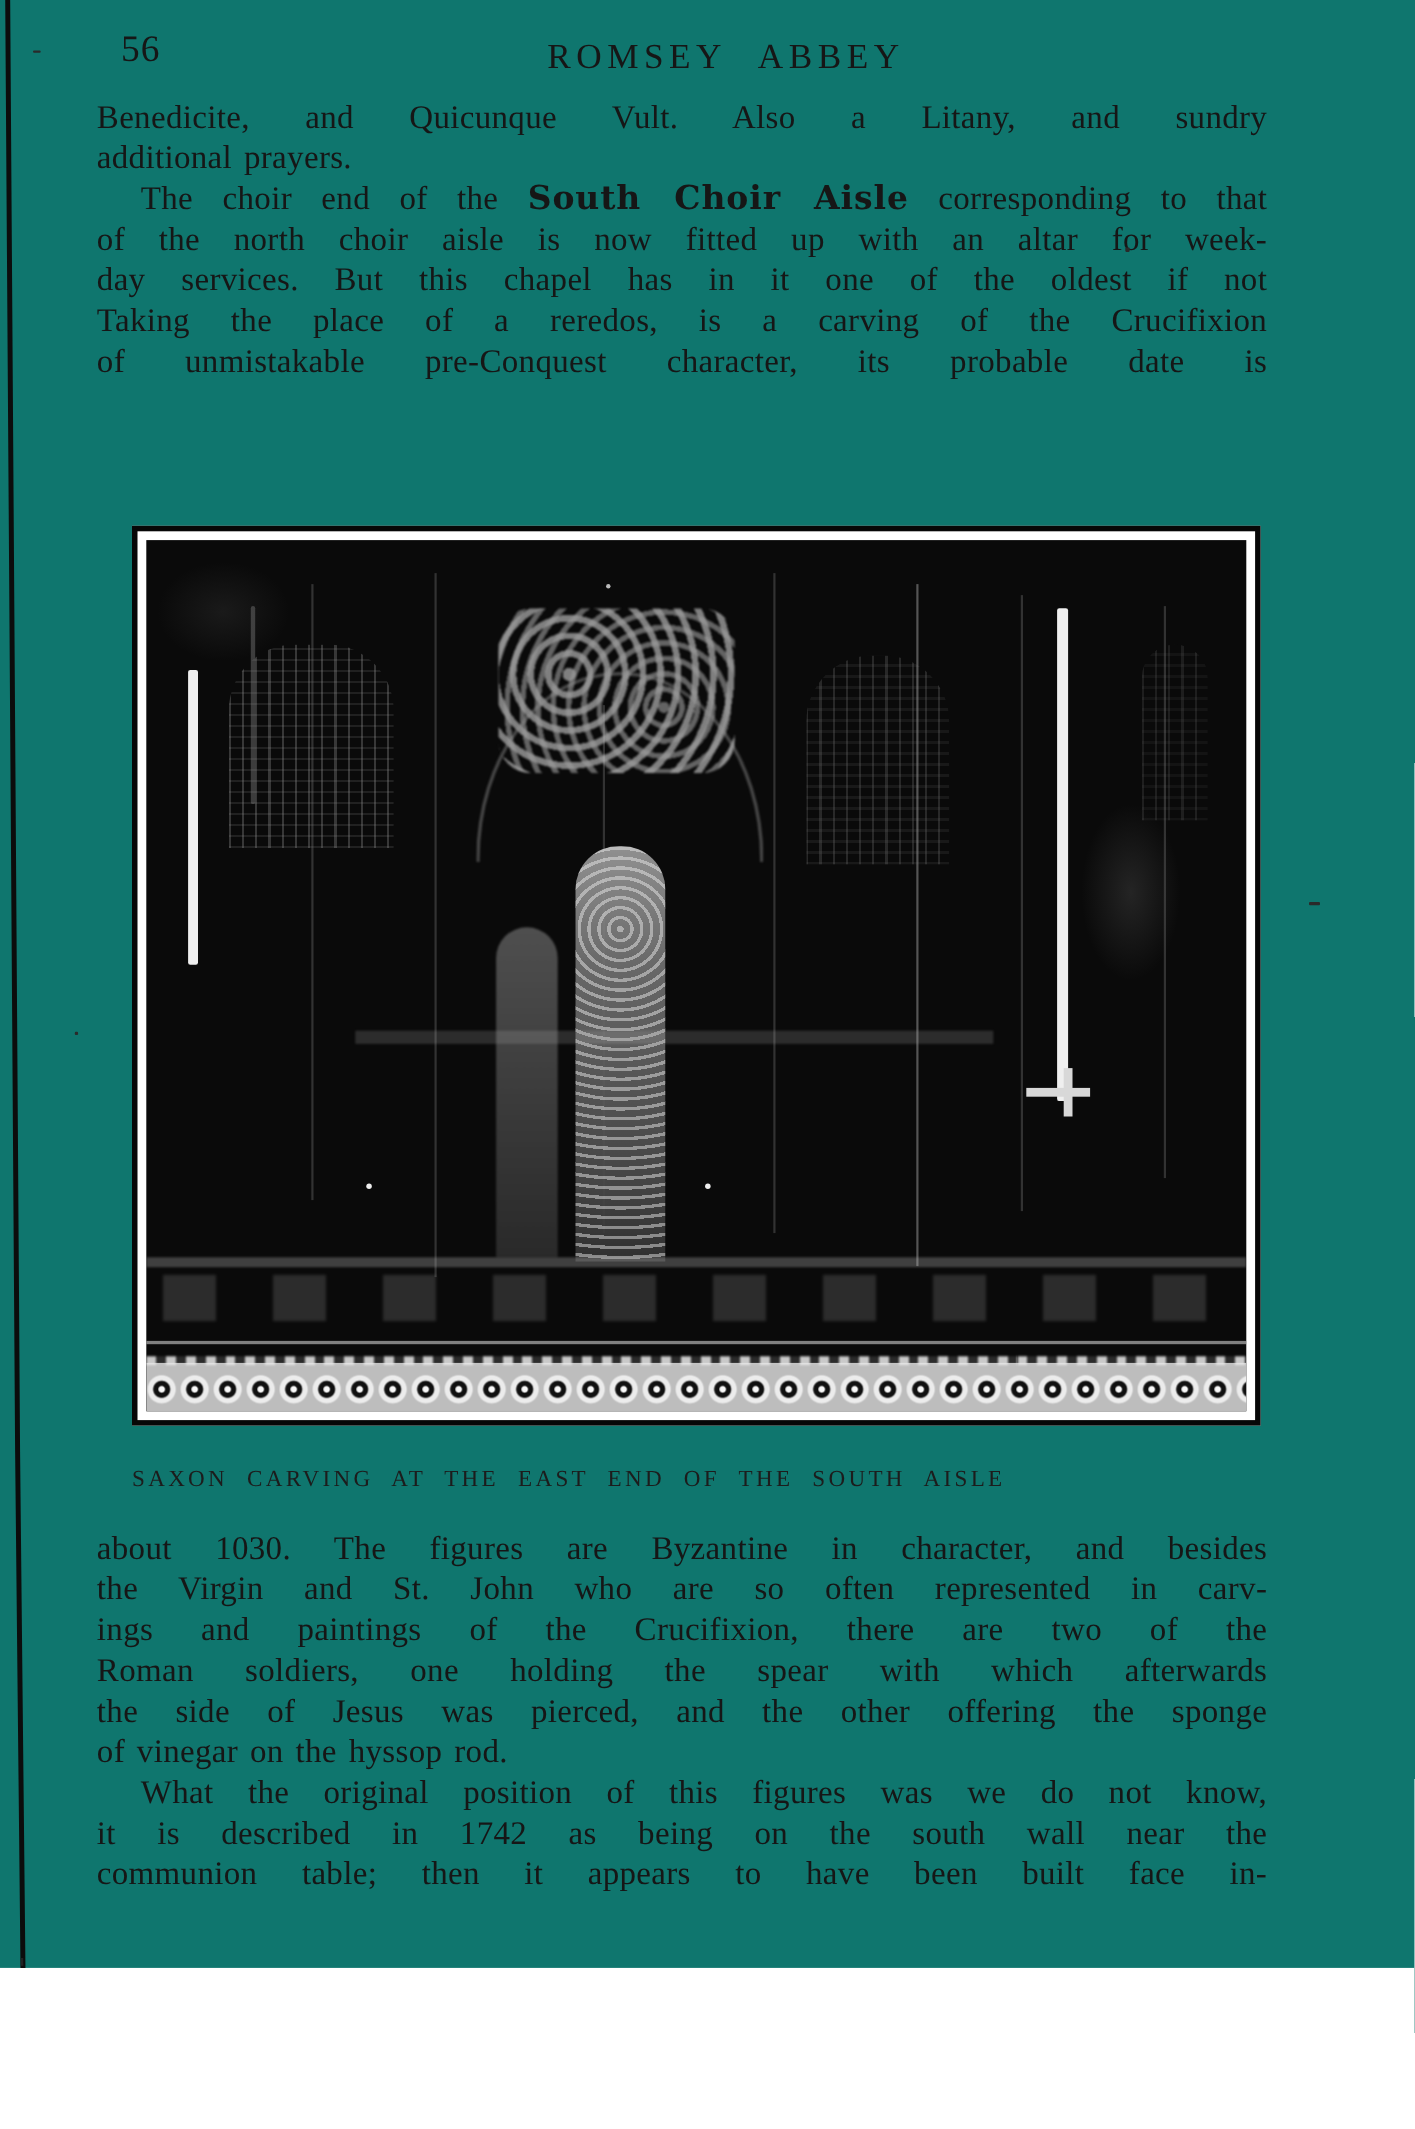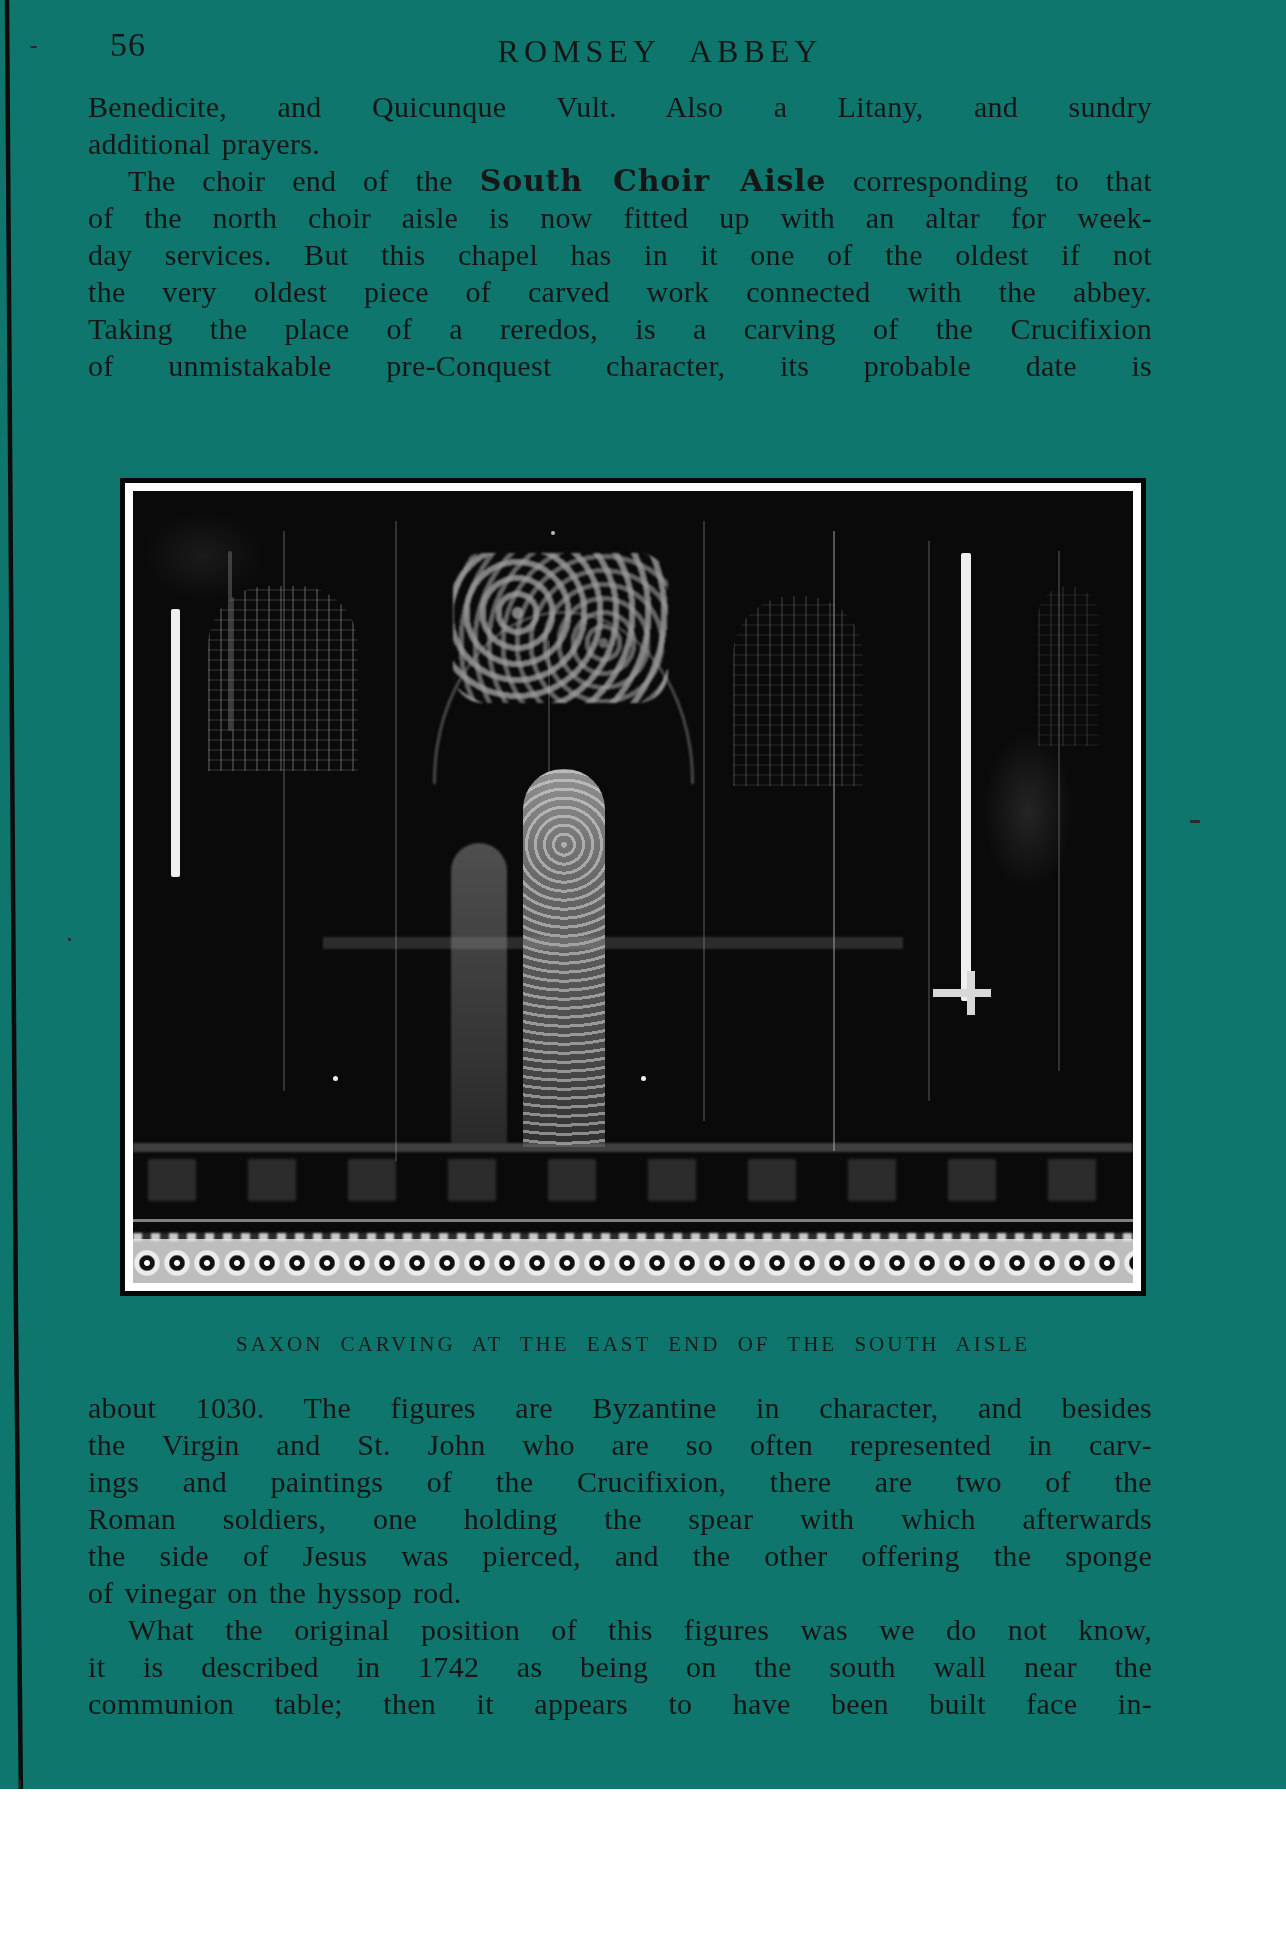--- a/index.html
+++ b/index.html
@@ -91,21 +91,21 @@
     background-size:30px 44px;
     background-repeat:repeat-x;
   }
   .lace::before{
     content:"";position:absolute;left:0;right:0;top:-6px;height:8px;
     background:repeating-linear-gradient(90deg, rgba(235,235,235,.85) 0 9px, rgba(235,235,235,.15) 9px 18px);
     filter:blur(1px);
   }
   .caption{
     position:absolute;left:120px;top:1332px;width:1026px;
-    text-align:center;
+    text-align:left;
     font-size:21px;letter-spacing:3px;word-spacing:9px;
     color:#1c1c1c;
   }
   .artifact{position:absolute;background:#2a2a2a;border-radius:1px;}
 </style>
 </head>
 <body>
 
 <div id="page">
 
@@ -118,21 +118,20 @@
   <div class="runhead">ROMSEY ABBEY</div>
 
   <div id="top-text" class="tblock">
     <div class="ln j">Benedicite, and Quicunque Vult. Also a Litany, and sundry</div>
     <div class="ln">additional prayers.</div>
     <div class="ln j ind">
       <span>The choir end of the </span><span class="b">South Choir Aisle</span><span> corresponding to that</span>
     </div>
     <div class="ln j">of the north choir aisle is now fitted up with an altar for week-</div>
     <div class="ln j">day services. But this chapel has in it one of the oldest if not</div>
-    <div class="ln j">the very oldest piece of carved work connected with the abbey.</div>
     <div class="ln j">Taking the place of a reredos, is a carving of the Crucifixion</div>
     <div class="ln j">of unmistakable pre-Conquest character, its probable date is</div>
   </div>
 
   <div class="frame">
     <div class="photo">
 
       <div class="seam" style="left:150px;top:40px;height:560px;"></div>
       <div class="seam" style="left:262px;top:30px;height:640px;"></div>
       <div class="seam" style="left:415px;top:150px;height:480px;"></div>

